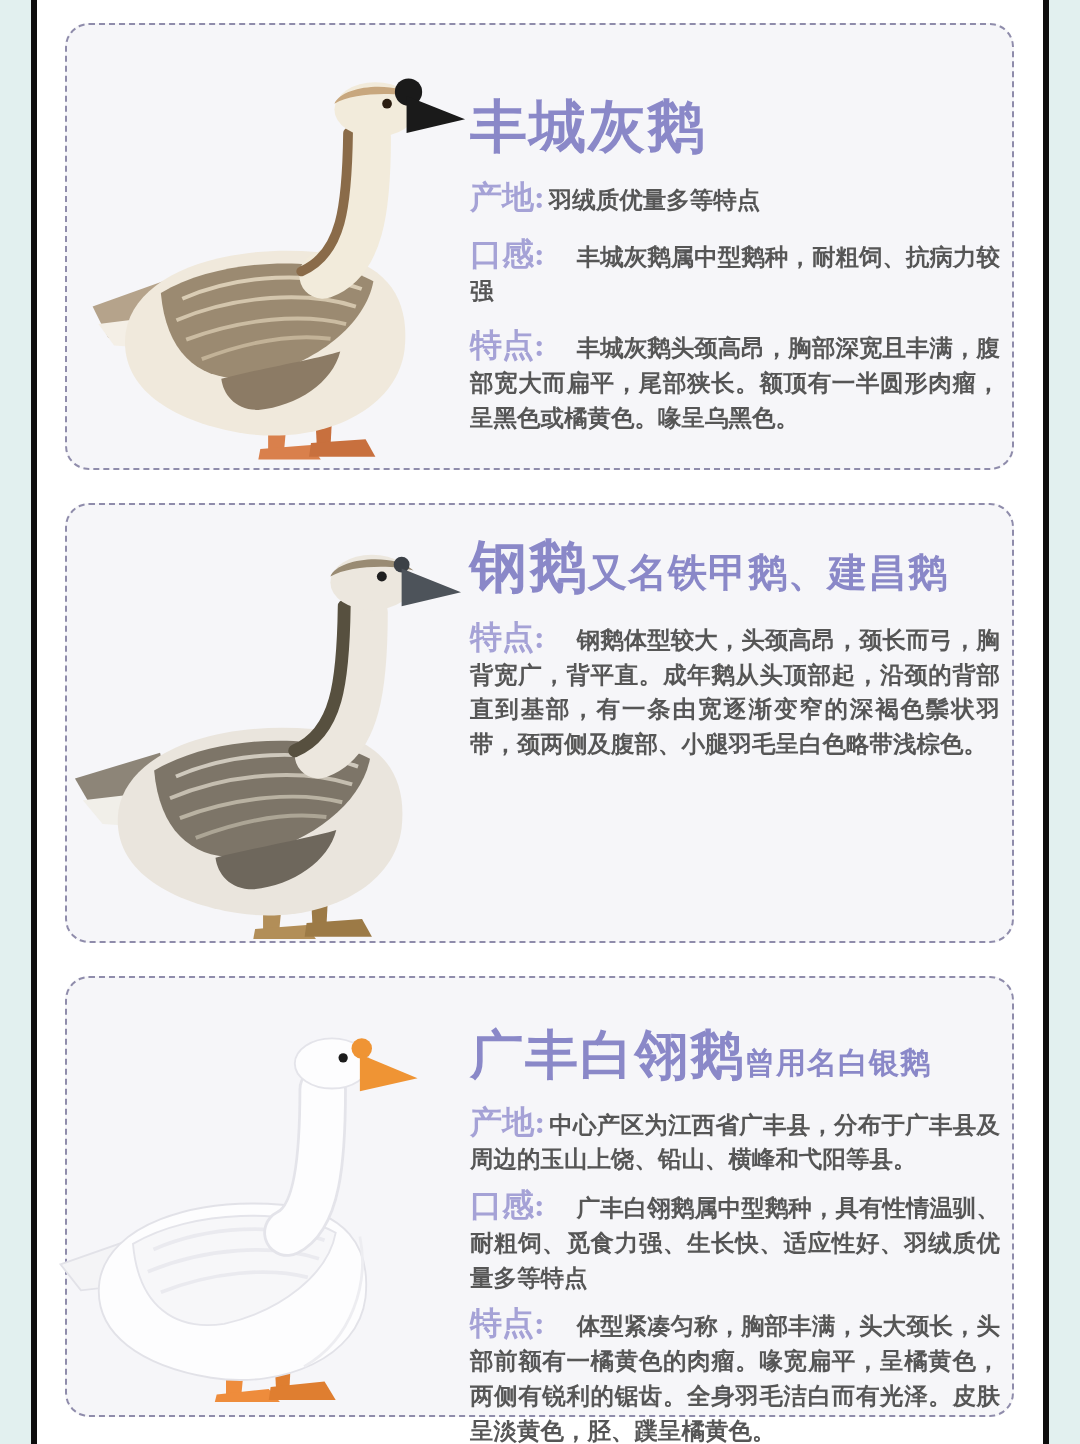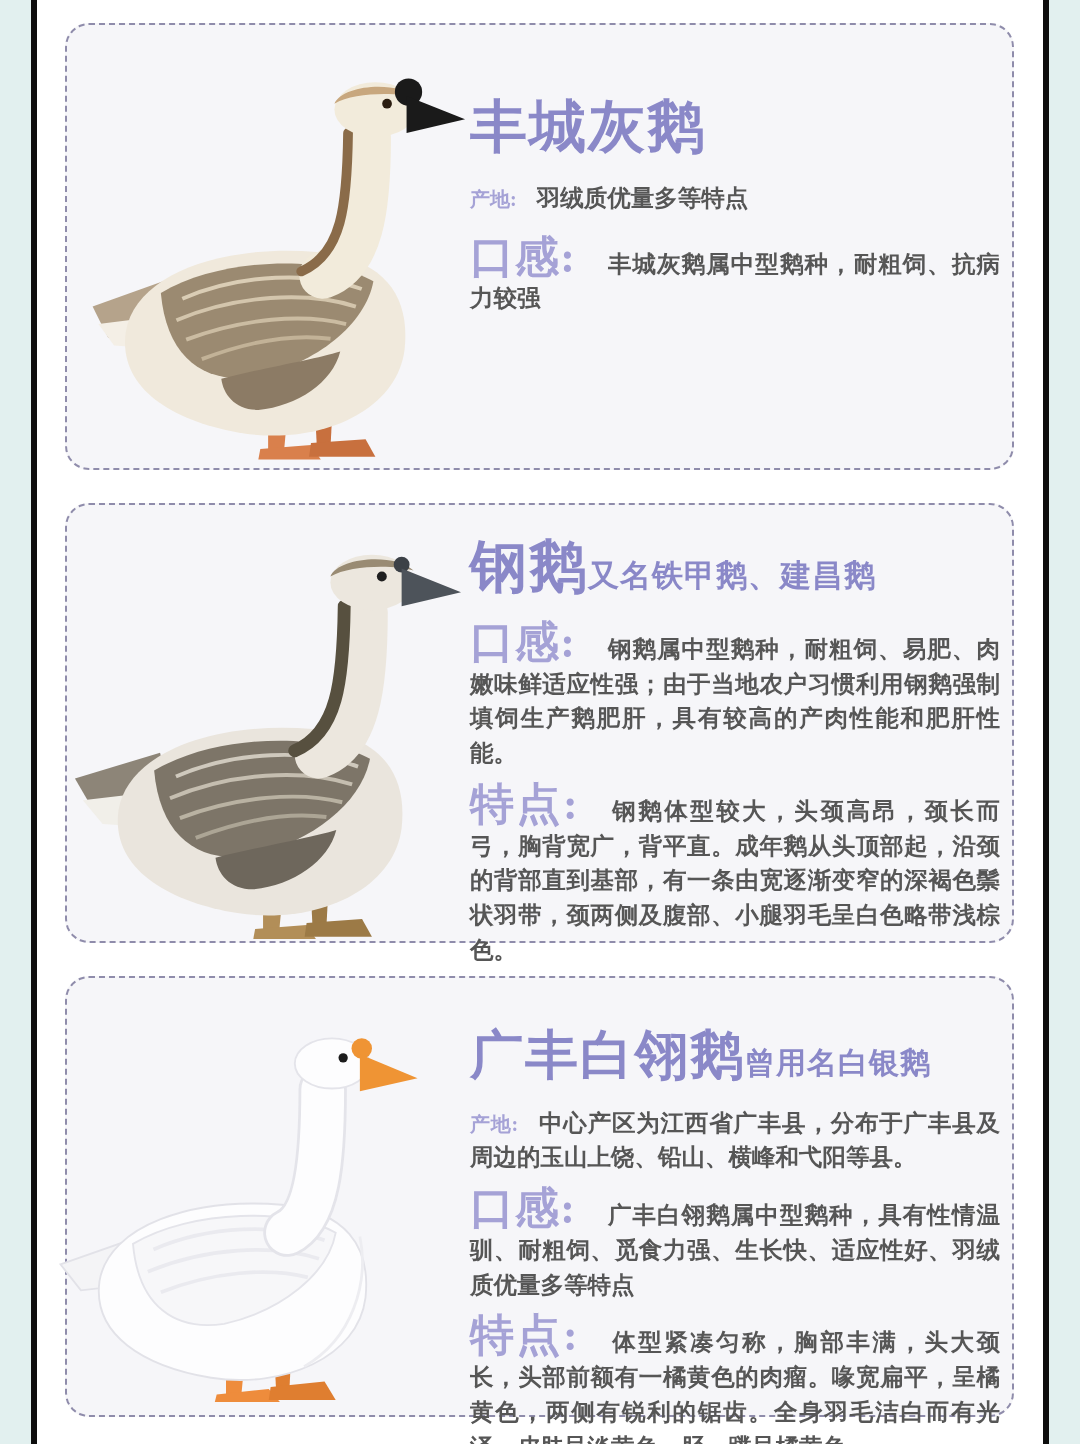--- a/index.html
+++ b/index.html
@@ -32,37 +32,37 @@
   .card-1 .content{top:72px}
   .card-2 .content{top:32px}
   .card-3 .content{top:50px}
 
   .card-title{
     margin:0;font-family:"Liberation Serif",serif;font-weight:bold;
     color:var(--title-purple,#8a88c8);
     font-size:57px;line-height:1.05;letter-spacing:2px;
   }
   .card-3 .card-title{font-size:53px}
-  .card-subtitle{font-size:31px;letter-spacing:1px}
+  .card-subtitle{font-size:39px;letter-spacing:1px}
   .card-3 .card-subtitle{font-size:30px}
   .card-1 .card-title{margin-bottom:24px}
   .card-2 .card-title{margin-bottom:24px}
   .card-3 .card-title{margin-bottom:22px}
 
   .para{
     margin:0 0 12px;color:var(--body-gray,#565656);
     font-size:23.5px;line-height:1.48;font-weight:bold;text-align:justify;
   }
   .card-1 .para{margin-bottom:20px}
   .lbl{
     font-family:"Liberation Serif",serif;font-weight:bold;
     color:var(--label-purple,#a5a2d6);
-    font-size:44px;line-height:1;margin-right:32px;
+    font-size:32px;line-height:1;margin-right:32px;
   }
-  .lbl.sm{font-size:20px;margin-right:20px}
+  .lbl.sm{font-size:32px;margin-right:4px}
 </style>
 </head>
 <body>
 
 <div class="side-strip left"></div>
 <div class="side-strip right"></div>
 
 <main class="page">
 
   <section class="card card-1">
@@ -85,20 +85,21 @@
       <ellipse cx="306" cy="72" rx="42" ry="28" fill="#f2ebdb"></ellipse>
       <path d="M264,66 C272,46 330,42 348,60 C330,54 284,54 264,66 Z" fill="#c8a77e"></path>
       <circle cx="340" cy="54" r="14" fill="#1a1a1a"></circle>
       <path d="M338,58 L398,82 L338,96 Z" fill="#1a1a1a"></path>
       <circle cx="318" cy="66" r="5" fill="#2b1d10"></circle>
     </svg>
     <div class="content">
       <h2 class="card-title"><span>丰城灰鹅</span><span class="card-subtitle"></span></h2>
       <p class="para"><span class="lbl sm">产地:</span><span>羽绒质优量多等特点</span></p>
       <p class="para"><span class="lbl">口感:</span><span>丰城灰鹅属中型鹅种，耐粗饲、抗病力较强</span></p>
+      <p class="para"><span class="lbl">特点:</span><span>丰城灰鹅头颈高昂，胸部深宽且丰满，腹部宽大而扁平，尾部狭长。额顶有一半圆形肉瘤，呈黑色或橘黄色。喙呈乌黑色。</span></p>
     </div>
   </section>
 
   <section class="card card-2">
     <svg class="goose" viewBox="0 0 400 430" role="img" aria-label="steel-goose-photo">
       <path d="M6,268 L92,242 L104,296 L28,306 Z" fill="#8d8578"></path>
       <path d="M14,290 L100,280 L94,318 L34,314 Z" fill="#f1efe9"></path>
       <path d="M196,380 L216,382 L212,426 L196,424 Z" fill="#b28e58"></path>
       <path d="M188,420 L240,416 L250,431 L186,431 Z" fill="#b28e58"></path>
       <path d="M244,378 L262,380 L260,418 L246,418 Z" fill="#9c7a46"></path>
@@ -113,21 +114,20 @@
       <path d="M252,244 C290,230 298,176 298,100" stroke="#ece7de" stroke-width="48" fill="none" stroke-linecap="round"></path>
       <path d="M228,240 C271,222 277,170 278,94" stroke="#57503f" stroke-width="13" fill="none" stroke-linecap="round"></path>
       <ellipse cx="306" cy="70" rx="42" ry="28" fill="#ece7de"></ellipse>
       <path d="M264,64 C272,44 330,40 348,58 C330,52 284,52 264,64 Z" fill="#998b73"></path>
       <circle cx="336" cy="52" r="8" fill="#3c4147"></circle>
       <path d="M336,56 L396,80 L336,94 Z" fill="#4d535a"></path>
       <circle cx="316" cy="64" r="5" fill="#1f1f1f"></circle>
     </svg>
     <div class="content">
       <h2 class="card-title"><span>钢鹅</span><span class="card-subtitle">又名铁甲鹅、建昌鹅</span></h2>
-      <p class="para"><span class="lbl">口感:</span><span>钢鹅属中型鹅种，耐粗饲、易肥、肉嫩味鲜适应性强；由于当地农户习惯利用钢鹅强制填饲生产鹅肥肝，具有较高的产肉性能和肥肝性能。</span></p>
       <p class="para"><span class="lbl">特点:</span><span>钢鹅体型较大，头颈高昂，颈长而弓，胸背宽广，背平直。成年鹅从头顶部起，沿颈的背部直到基部，有一条由宽逐渐变窄的深褐色鬃状羽带，颈两侧及腹部、小腿羽毛呈白色略带浅棕色。</span></p>
     </div>
   </section>
 
   <section class="card card-3">
     <svg class="goose" viewBox="0 0 400 430" role="img" aria-label="guangfeng-white-feather-goose-photo">
       <path d="M8,282 L88,254 L100,302 L30,310 Z" fill="#f4f4f6" stroke="#e2e2e8" stroke-width="2"></path>
       <path d="M186,384 L206,386 L202,428 L186,426 Z" fill="#ee8c3c"></path>
       <path d="M176,422 L232,416 L244,430 L174,430 Z" fill="#ee8c3c"></path>
       <path d="M238,380 L256,382 L254,420 L240,420 Z" fill="#df7e30"></path>

